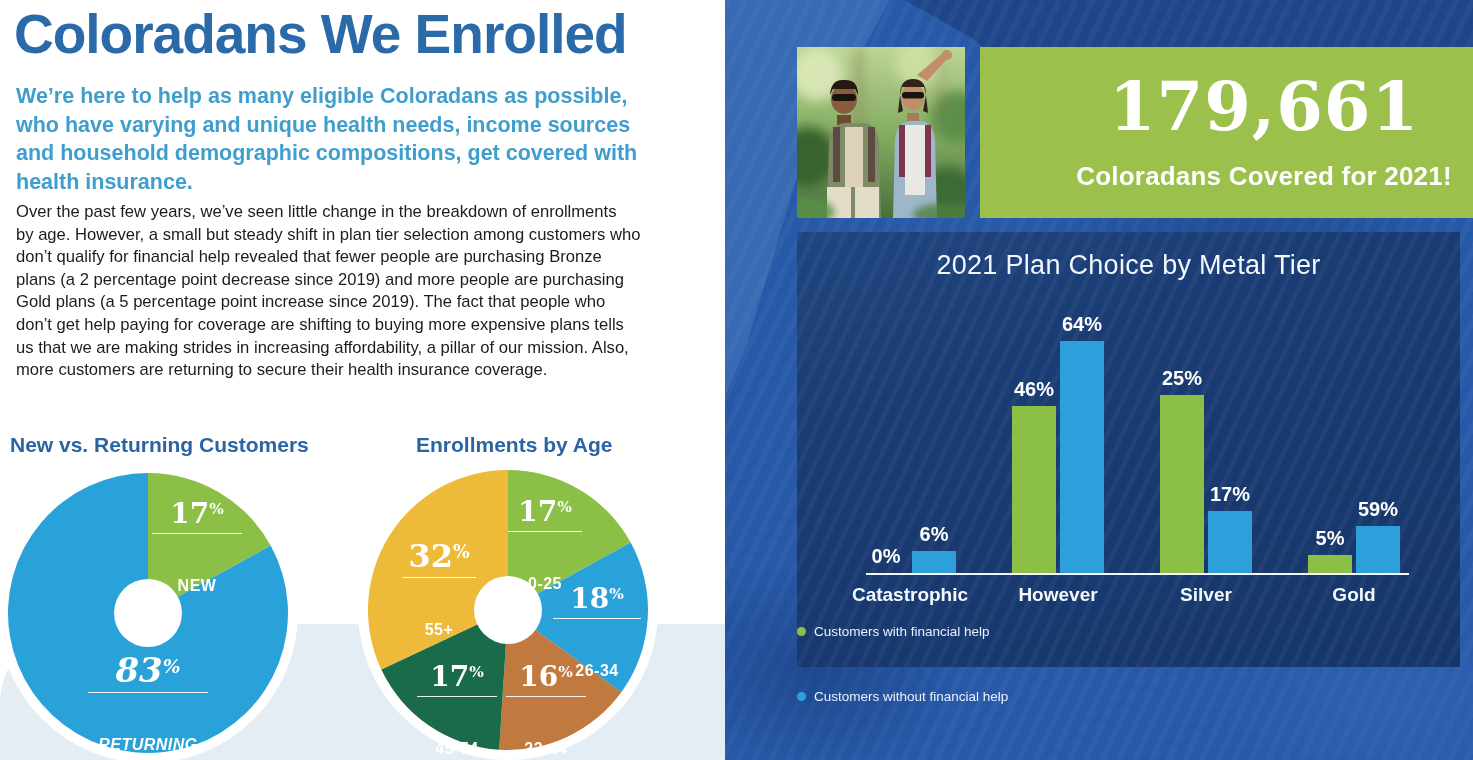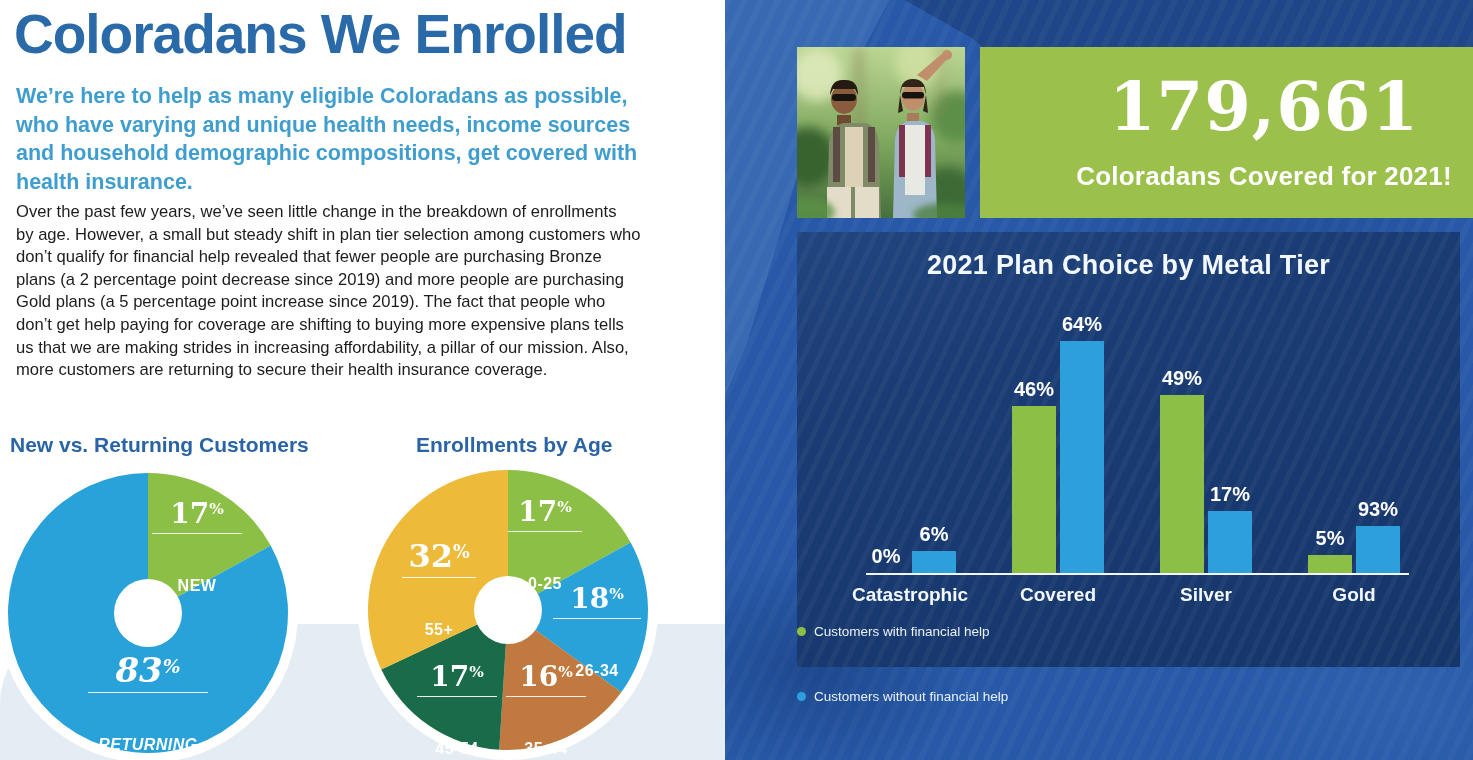--- a/index.html
+++ b/index.html
@@ -38,21 +38,21 @@
   .photo{position:absolute;left:72px;top:47px;width:168px;height:171px;overflow:hidden;}
   .banner{position:absolute;left:255px;top:47px;width:568px;height:171px;background:#9bc04c;text-align:center;color:#fff;}
   .covered-count{font-family:"DejaVu Serif",serif;font-weight:bold;font-size:67px;line-height:1;margin-top:26px;letter-spacing:1px;}
   .banner-caption{font-size:26px;font-weight:bold;margin-top:21px;letter-spacing:.2px;}
 
   .chart-panel{position:absolute;left:72px;top:232px;width:663px;height:435px;
      background:linear-gradient(160deg,#20457f 0%,#1a3c74 30%,#16366a 100%);}
   .chart-panel::before{content:"";position:absolute;inset:0;
      background:repeating-linear-gradient(115deg, rgba(255,255,255,.04) 0 5px, rgba(255,255,255,0) 5px 14px);
      pointer-events:none;}
-  .chart-title{position:absolute;top:18px;left:0;width:100%;text-align:center;color:#f2f8fd;font-size:27px;font-weight:bold;letter-spacing:.3px;}
+  .chart-title{position:absolute;top:18px;left:0;width:100%;text-align:center;color:#f2f8fd;font-size:27px;font-weight:normal;letter-spacing:.3px;}
   .baseline{position:absolute;left:69px;top:341px;width:543px;height:2px;background:rgba(255,255,255,.95);}
   .bar{position:absolute;width:44px;}
   .bar-value-label{position:absolute;transform:translateX(-50%);color:#fff;font-size:20px;font-weight:bold;white-space:nowrap;}
   .category-label{position:absolute;top:352px;width:160px;transform:translateX(-50%);text-align:center;color:#f2f8fd;font-size:19px;font-weight:bold;}
   .legend{position:absolute;top:392px;left:0;width:100%;display:flex;justify-content:center;gap:50px;flex-direction:column;}
   .legend-item{display:flex;align-items:center;gap:8px;color:#e9f1fa;font-size:13.5px;}
   .legend-dot{width:9px;height:9px;border-radius:50%;display:inline-block;}
 </style>
 </head>
 <body>
@@ -111,21 +111,21 @@
         <div class="sub">0-25</div>
       </div>
       <div class="pie-label" style="left: 229px; top: 115px;">
         <div class="pct" style="font-size:28px">18<span class="sup">%</span></div>
         <div class="rule" style="width:88px"></div>
         <div class="sub">26-34</div>
       </div>
       <div class="pie-label" style="left: 178px; top: 193px;">
         <div class="pct" style="font-size:28px">16<span class="sup">%</span></div>
         <div class="rule" style="width:80px"></div>
-        <div class="sub">35-44</div>
+        <div class="sub">22-44</div>
       </div>
       <div class="pie-label" style="left: 89px; top: 193px;">
         <div class="pct" style="font-size:28px">17<span class="sup">%</span></div>
         <div class="rule" style="width:80px"></div>
         <div class="sub">45-54</div>
       </div>
       <div class="pie-label" style="left: 71px; top: 70px;">
         <div class="pct" style="font-size:32px">32<span class="sup">%</span></div>
         <div class="rule" style="width:74px"></div>
         <div class="sub">55+</div>
@@ -207,30 +207,30 @@
     <div class="chart-title">2021 Plan Choice by Metal Tier</div>
     <div class="baseline"></div>
   <div class="bar-value-label" style="left: 89px; top: 313px;">0%</div>
       <div class="bar" style="left: 115px; top: 319px; height: 22px; background: rgb(45, 160, 220);"></div>
       <div class="bar-value-label" style="left: 137px; top: 291px;">6%</div>
       <div class="category-label" style="left: 113px;">Catastrophic</div>
       <div class="bar" style="left: 215px; top: 174px; height: 167px; background: rgb(140, 191, 69);"></div>
       <div class="bar-value-label" style="left: 237px; top: 146px;">46%</div>
       <div class="bar" style="left: 263px; top: 109px; height: 232px; background: rgb(45, 160, 220);"></div>
       <div class="bar-value-label" style="left: 285px; top: 81px;">64%</div>
-      <div class="category-label" style="left: 261px;">Covered</div>
+      <div class="category-label" style="left: 261px;">However</div>
       <div class="bar" style="left: 363px; top: 163px; height: 178px; background: rgb(140, 191, 69);"></div>
-      <div class="bar-value-label" style="left: 385px; top: 135px;">49%</div>
+      <div class="bar-value-label" style="left: 385px; top: 135px;">25%</div>
       <div class="bar" style="left: 411px; top: 279px; height: 62px; background: rgb(45, 160, 220);"></div>
       <div class="bar-value-label" style="left: 433px; top: 251px;">17%</div>
       <div class="category-label" style="left: 409px;">Silver</div>
       <div class="bar" style="left: 511px; top: 323px; height: 18px; background: rgb(140, 191, 69);"></div>
       <div class="bar-value-label" style="left: 533px; top: 295px;">5%</div>
       <div class="bar" style="left: 559px; top: 294px; height: 47px; background: rgb(45, 160, 220);"></div>
-      <div class="bar-value-label" style="left: 581px; top: 266px;">93%</div>
+      <div class="bar-value-label" style="left: 581px; top: 266px;">59%</div>
       <div class="category-label" style="left: 557px;">Gold</div>
       <div class="legend">
         <div class="legend-item">
           <span class="legend-dot" style="background: rgb(140, 191, 69);"></span>
           <span>Customers with financial help</span>
         </div>
         <div class="legend-item">
           <span class="legend-dot" style="background: rgb(45, 160, 220);"></span>
           <span>Customers without financial help</span>
         </div>

